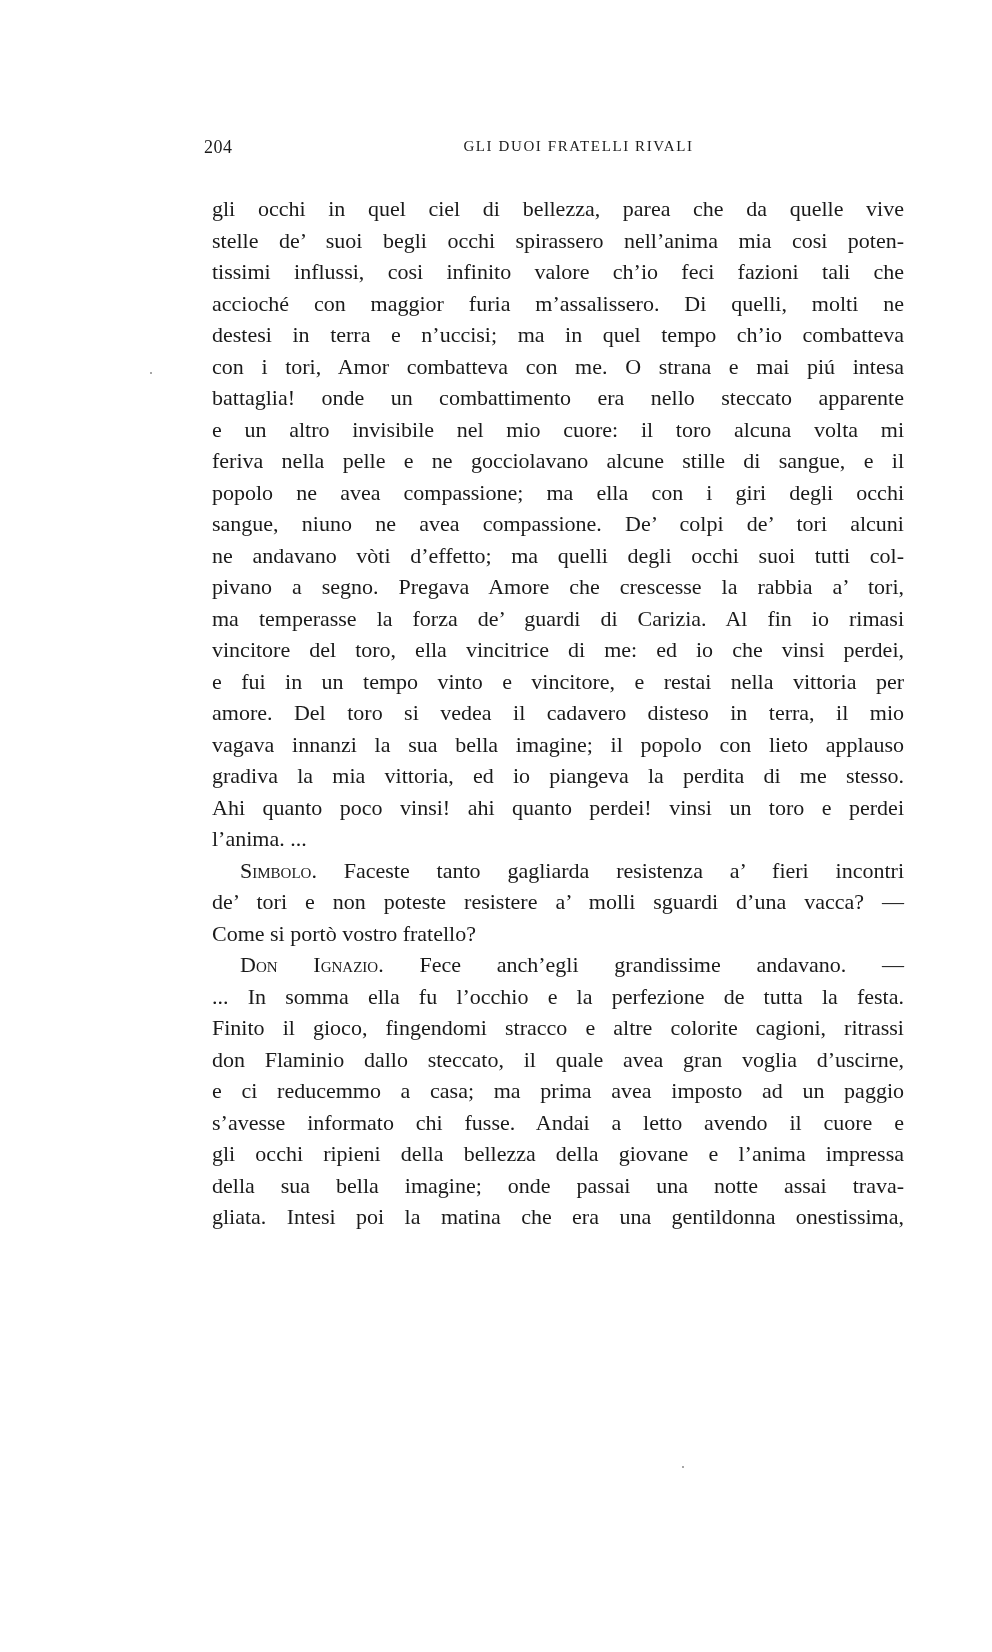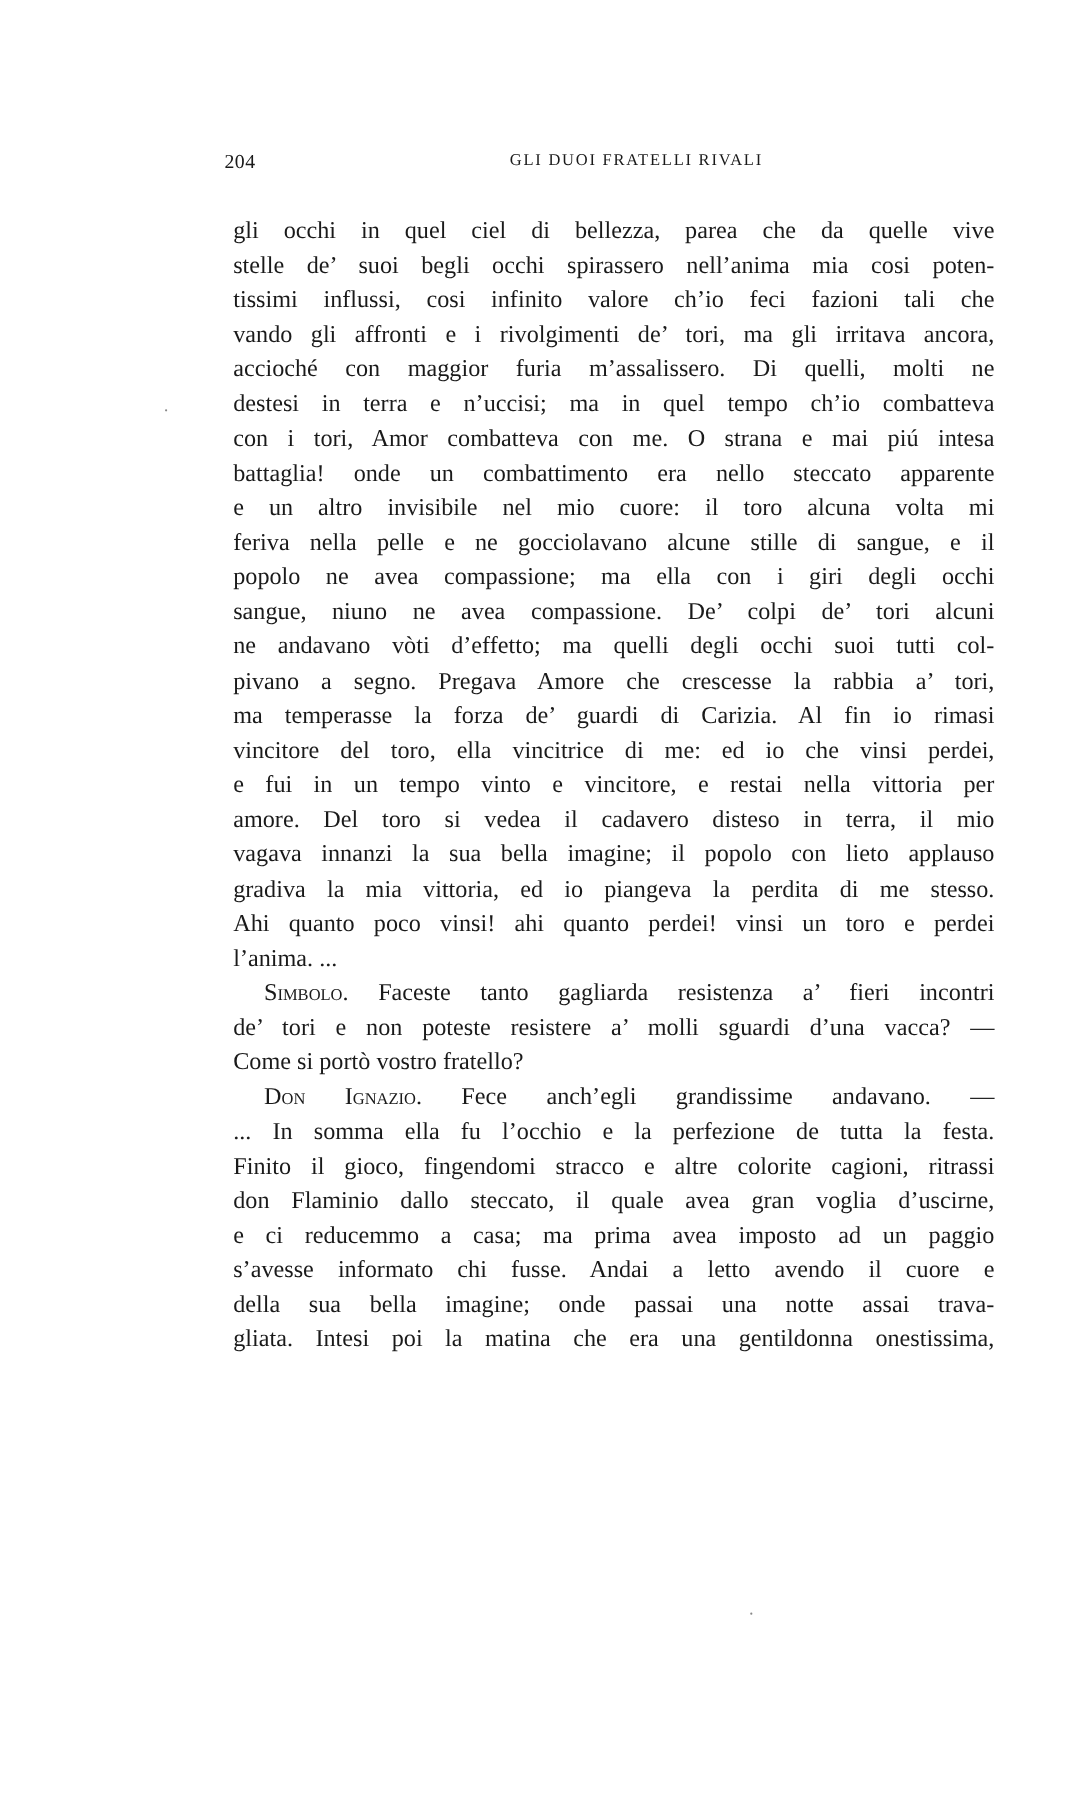--- a/index.html
+++ b/index.html
@@ -88,21 +88,20 @@
 
   <div class="running-head">
     <span class="page-number">204</span>
     <span class="running-title">GLI DUOI FRATELLI RIVALI</span>
   </div>
 
   <div class="body-text">
     <span class="line">gli occhi in quel ciel di bellezza, parea che da quelle vive</span>
     <span class="line">stelle de’ suoi begli occhi spirassero nell’anima mia cosi poten-</span>
     <span class="line">tissimi influssi, cosi infinito valore ch’io feci fazioni tali che</span>
-    <span class="line">vando gli affronti e i rivolgimenti de’ tori, ma gli irritava ancora,</span>
     <span class="line">accioché con maggior furia m’assalissero. Di quelli, molti ne</span>
     <span class="line">destesi in terra e n’uccisi; ma in quel tempo ch’io combatteva</span>
     <span class="line">con i tori, Amor combatteva con me. O strana e mai piú intesa</span>
     <span class="line">battaglia! onde un combattimento era nello steccato apparente</span>
     <span class="line">e un altro invisibile nel mio cuore: il toro alcuna volta mi</span>
     <span class="line">feriva nella pelle e ne gocciolavano alcune stille di sangue, e il</span>
     <span class="line">popolo ne avea compassione; ma ella con i giri degli occhi</span>
     <span class="line">sangue, niuno ne avea compassione. De’ colpi de’ tori alcuni</span>
     <span class="line">ne andavano vòti d’effetto; ma quelli degli occhi suoi tutti col-</span>
     <span class="line">pivano a segno. Pregava Amore che crescesse la rabbia a’ tori,</span>
@@ -121,20 +120,21 @@
       <span class="line last">Come si portò vostro fratello?</span>
     </div>
 
     <div>
       <span class="line indent"><span class="sc">Don Ignazio.</span> <span>Fece anch’egli grandissime andavano. —</span></span>
       <span class="line">... In somma ella fu l’occhio e la perfezione de tutta la festa.</span>
       <span class="line">Finito il gioco, fingendomi stracco e altre colorite cagioni, ritrassi</span>
       <span class="line">don Flaminio dallo steccato, il quale avea gran voglia d’uscirne,</span>
       <span class="line">e ci reducemmo a casa; ma prima avea imposto ad un paggio</span>
       <span class="line">s’avesse informato chi fusse. Andai a letto avendo il cuore e</span>
+      <span class="line">gli occhi ripieni della bellezza della giovane e l’anima impressa</span>
       <span class="line">della sua bella imagine; onde passai una notte assai trava-</span>
       <span class="line">gliata. Intesi poi la matina che era una gentildonna onestissima,</span>
     </div>
   </div>
 
   <span class="stray-mark" style="left:104px; top:372px;"></span>
   <span class="stray-mark" style="left:636px; top:1466px;"></span>
 </div>
 
 </body></html>

